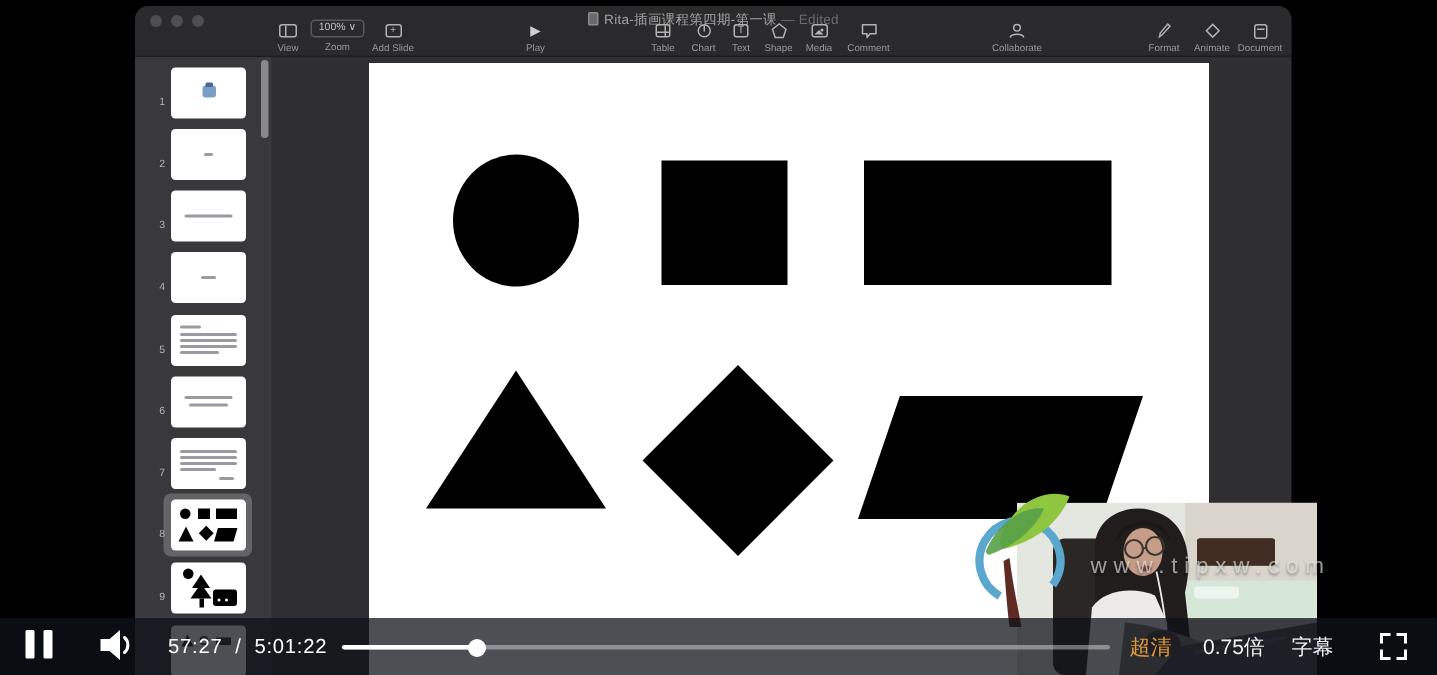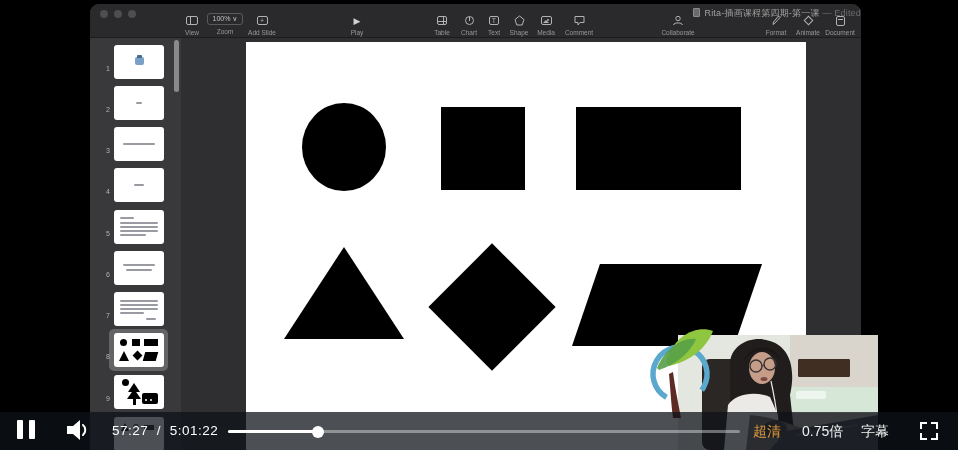--- a/index.html
+++ b/index.html
@@ -7,21 +7,21 @@
   #stage{position:relative;width:958px;height:450px;background:#000;overflow:hidden;
          font-family:"Liberation Sans","DejaVu Sans",sans-serif;-webkit-font-smoothing:antialiased;}
   .abs{position:absolute;}
 
   
   #kn-window{left:90px;top:4px;width:771px;height:446px;background:#2f2f31;
              border-radius:9px 9px 0 0;overflow:hidden;}
   #chrome{position:absolute;left:0;top:0;width:100%;height:34px;background:#2a2a2c;
           border-bottom:1px solid #1c1c1e;}
   .traffic{position:absolute;top:6px;width:8px;height:8px;border-radius:50%;background:#4e4e50;}
-  #win-title{position:absolute;left:0;top:3px;width:100%;text-align:right;font-size:9px;
+  #win-title{position:absolute;left:0;top:3px;width:100%;text-align:center;font-size:9px;
              color:#a2a2a2;letter-spacing:.2px;}
   #win-title .doc-ico{display:inline-block;width:7px;height:9px;border:1px solid #8c8c8c;
              border-radius:1px;vertical-align:-1px;margin-right:4px;background:#6a6a6a;}
   #win-title .suffix{color:#6c6c6c;}
 
   .tb-item{position:absolute;top:10px;width:56px;margin-left:-28px;text-align:center;color:#b9b9b9;}
   .tb-item .ico{height:13px;display:flex;align-items:center;justify-content:center;}
   .tb-item .lbl{font-size:6.5px;color:#989898;margin-top:2px;white-space:nowrap;}
   .oicn{display:inline-block;border:1px solid #b2b2b2;border-radius:2px;position:relative;}
   .zoom-btn{display:inline-block;border:1px solid #5a5a5c;border-radius:3px;color:#c0c0c0;
@@ -323,20 +323,21 @@
   </div>
 
   <div class="abs" style="left:646px;top:322px;width:70px;height:98px">
     <svg width="70" height="98" viewBox="0 0 70 98">
       <circle cx="34" cy="52" r="27" fill="none" stroke="#5ba8cf" stroke-width="5.5" stroke-dasharray="130 40" transform="rotate(120 34 52)"></circle>
       <path d="M20,40 C28,12 52,3 67,9 C60,27 44,39 23,44 Z" fill="#8ec63f"></path>
       <path d="M11,46 C19,26 37,15 50,17 C44,31 29,43 13,48 Z" fill="#57a046" opacity="0.9"></path>
       <path d="M27,50 C29,66 32,80 35,96 L27,96 C25,80 24,62 23,52 Z" fill="#5d2a24"></path>
     </svg>
   </div>
+  <div id="wm-url" class="abs">www.tipxw.com</div>
 
   <div id="ctrlbar" class="abs">
     <div style="position:absolute;left:17px;top:0;width:26px;height:38px">
       <span class="pbar" style="left:0"></span>
       <span class="pbar" style="left:12px"></span>
     </div>
 
     <div style="position:absolute;left:66px;top:7px;width:28px;height:24px">
       <svg width="26" height="22" viewBox="0 0 26 22">
         <path d="M1,7 h6 l7,-6 v20 l-7,-6 h-6 z" fill="#fff"></path>

